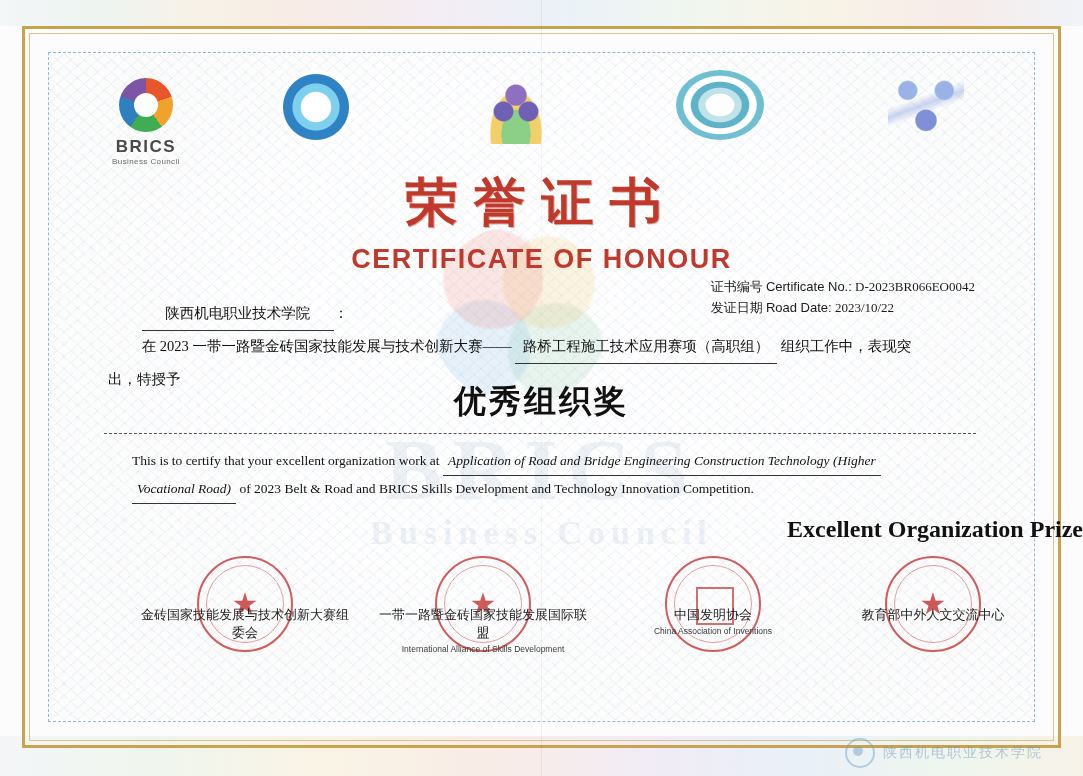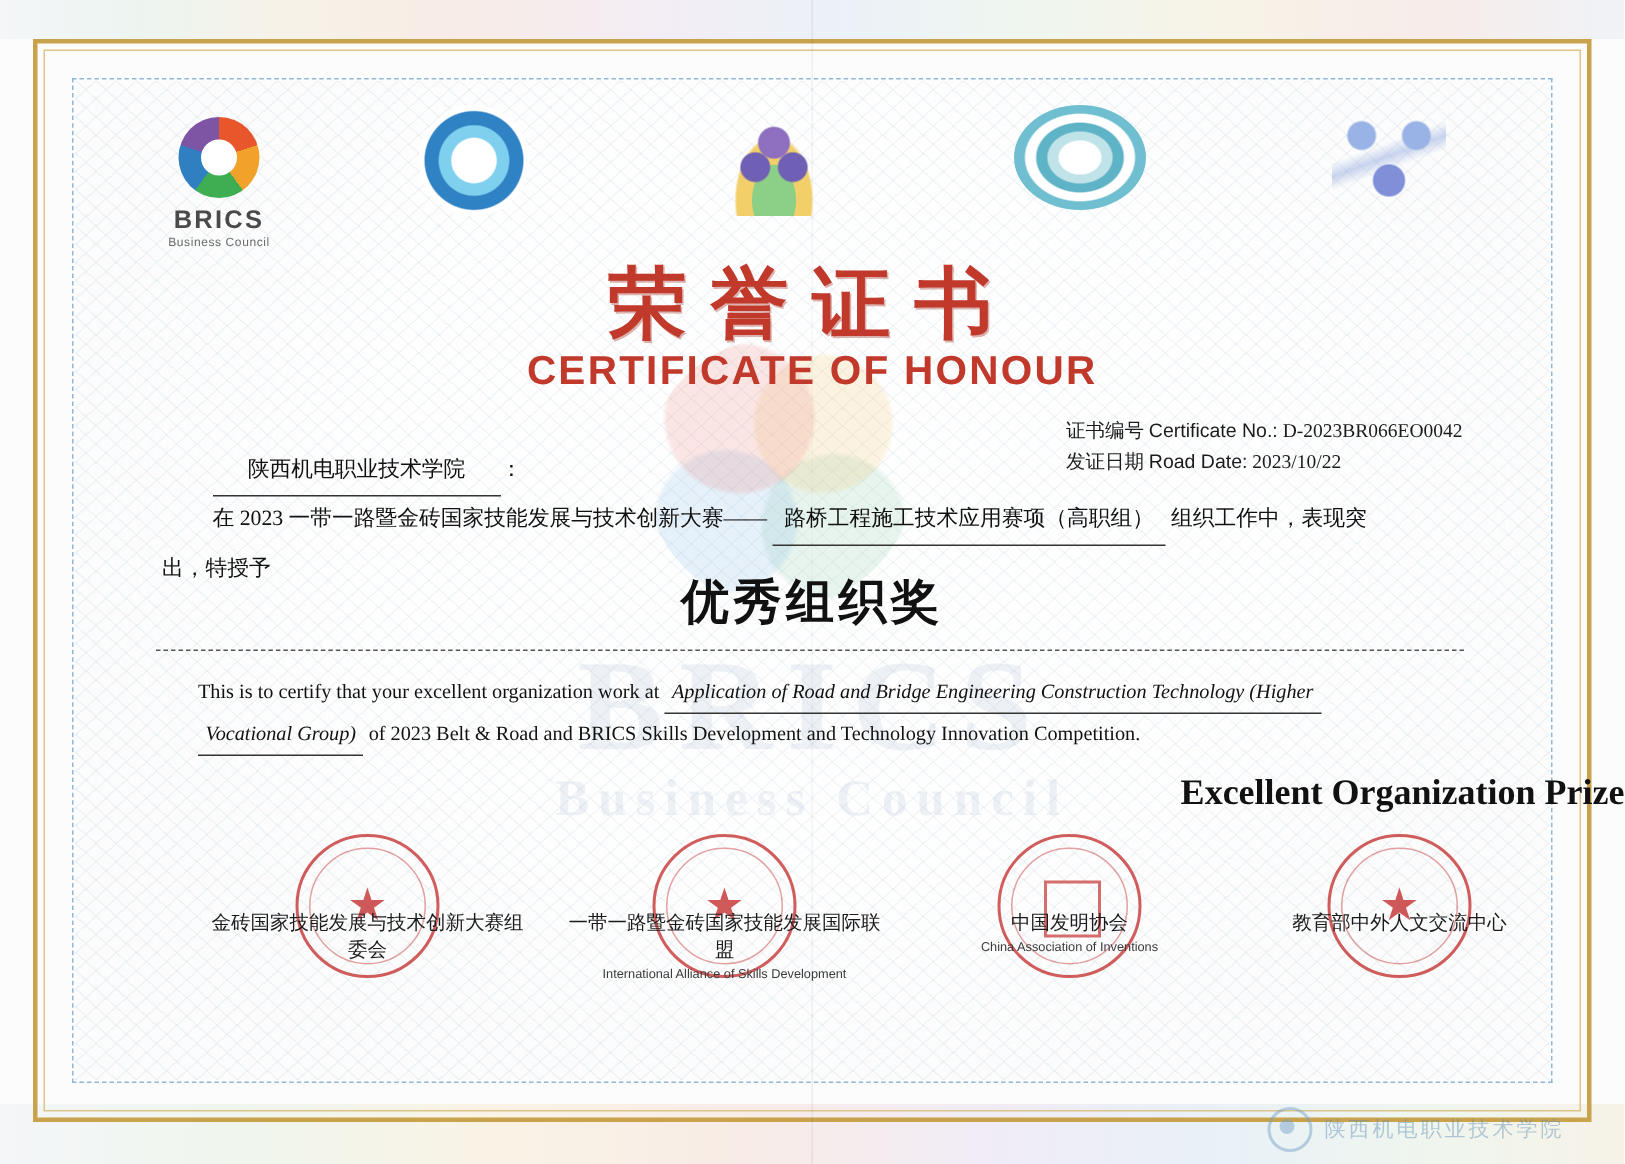--- a/index.html
+++ b/index.html
@@ -194,21 +194,21 @@
     text-align: center;
     font-family: "Liberation Serif", serif;
     font-size: 52px;
     font-weight: bold;
     letter-spacing: 16px;
     color: #c0392b;
     text-shadow: 1px 1px 0 rgba(160,40,30,.35);
   }
   .title-en {
     position: absolute;
-    left: 0; right: 0; top: 232px;
+    left: 0; right: 0; top: 244px;
     text-align: center;
     font-family: "Liberation Sans", sans-serif;
     font-size: 27px;
     font-weight: bold;
     letter-spacing: 1.5px;
     color: #c0392b;
   }
 
   
   .meta {
@@ -462,21 +462,21 @@
   <div class="award-cn">优秀组织奖</div>
 
   <div class="divider"></div>
 
   <div class="body-en">
     <div>
       <span>This is to certify that your excellent organization work at</span>
       <span class="u-line-i">Application of Road and Bridge Engineering Construction Technology (Higher</span>
     </div>
     <div>
-      <span class="u-line-i">Vocational Group)</span>
+      <span class="u-line-i">Vocational Road)</span>
       <span>of 2023 Belt &amp; Road and BRICS Skills Development and Technology Innovation Competition.</span>
     </div>
   </div>
 
   <div class="award-en">Excellent Organization Prize</div>
 
   <div class="seals">
     <div class="seal-group sg1">
       <div class="stamp">
           <span class="star">★</span>

